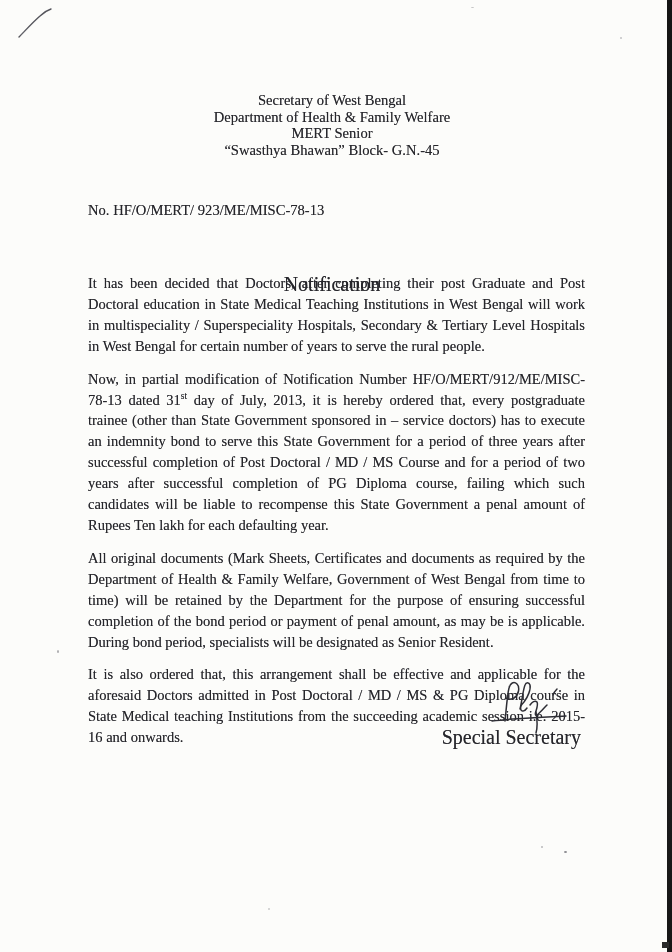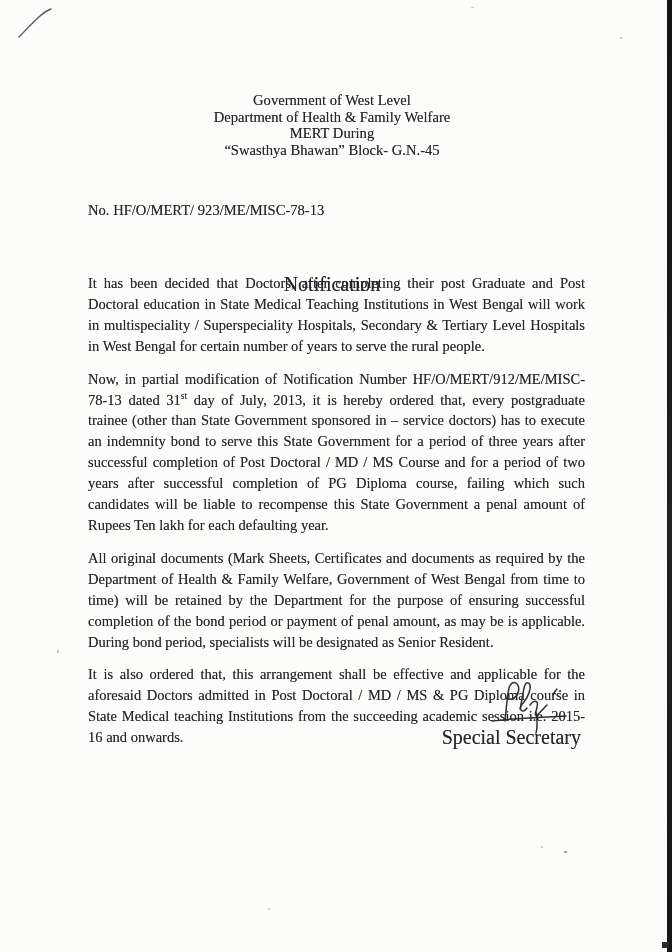--- a/index.html
+++ b/index.html
@@ -61,23 +61,23 @@
 <body>
 
 <div class="page">
 
   <svg class="pen-mark" width="52" height="42" viewBox="0 0 52 42">
     <path d="M9,33 C14,28 22,19 30,12 C34,8 38,6 41,5" fill="none" stroke="#55555c" stroke-width="1.4" stroke-linecap="round"></path>
     <path d="M11,31 C15,27 20,22 25,17" fill="none" stroke="#6a6a70" stroke-width="0.8" stroke-linecap="round"></path>
   </svg>
 
   <div class="header-block">
-    <div>Government of West Level</div>
+    <div>Secretary of West Bengal</div>
     <div>Department of Health &amp; Family Welfare</div>
-    <div>MERT During</div>
+    <div>MERT Senior</div>
     <div>“Swasthya Bhawan” Block- G.N.-45</div>
   </div>
 
   <div class="ref-row">
     <span class="ref-no">No. HF/O/MERT/ 923/ME/MISC-78-13</span>
   </div>
 
   <div class="doc-title">Notification</div>
 
   <div class="body-block">

